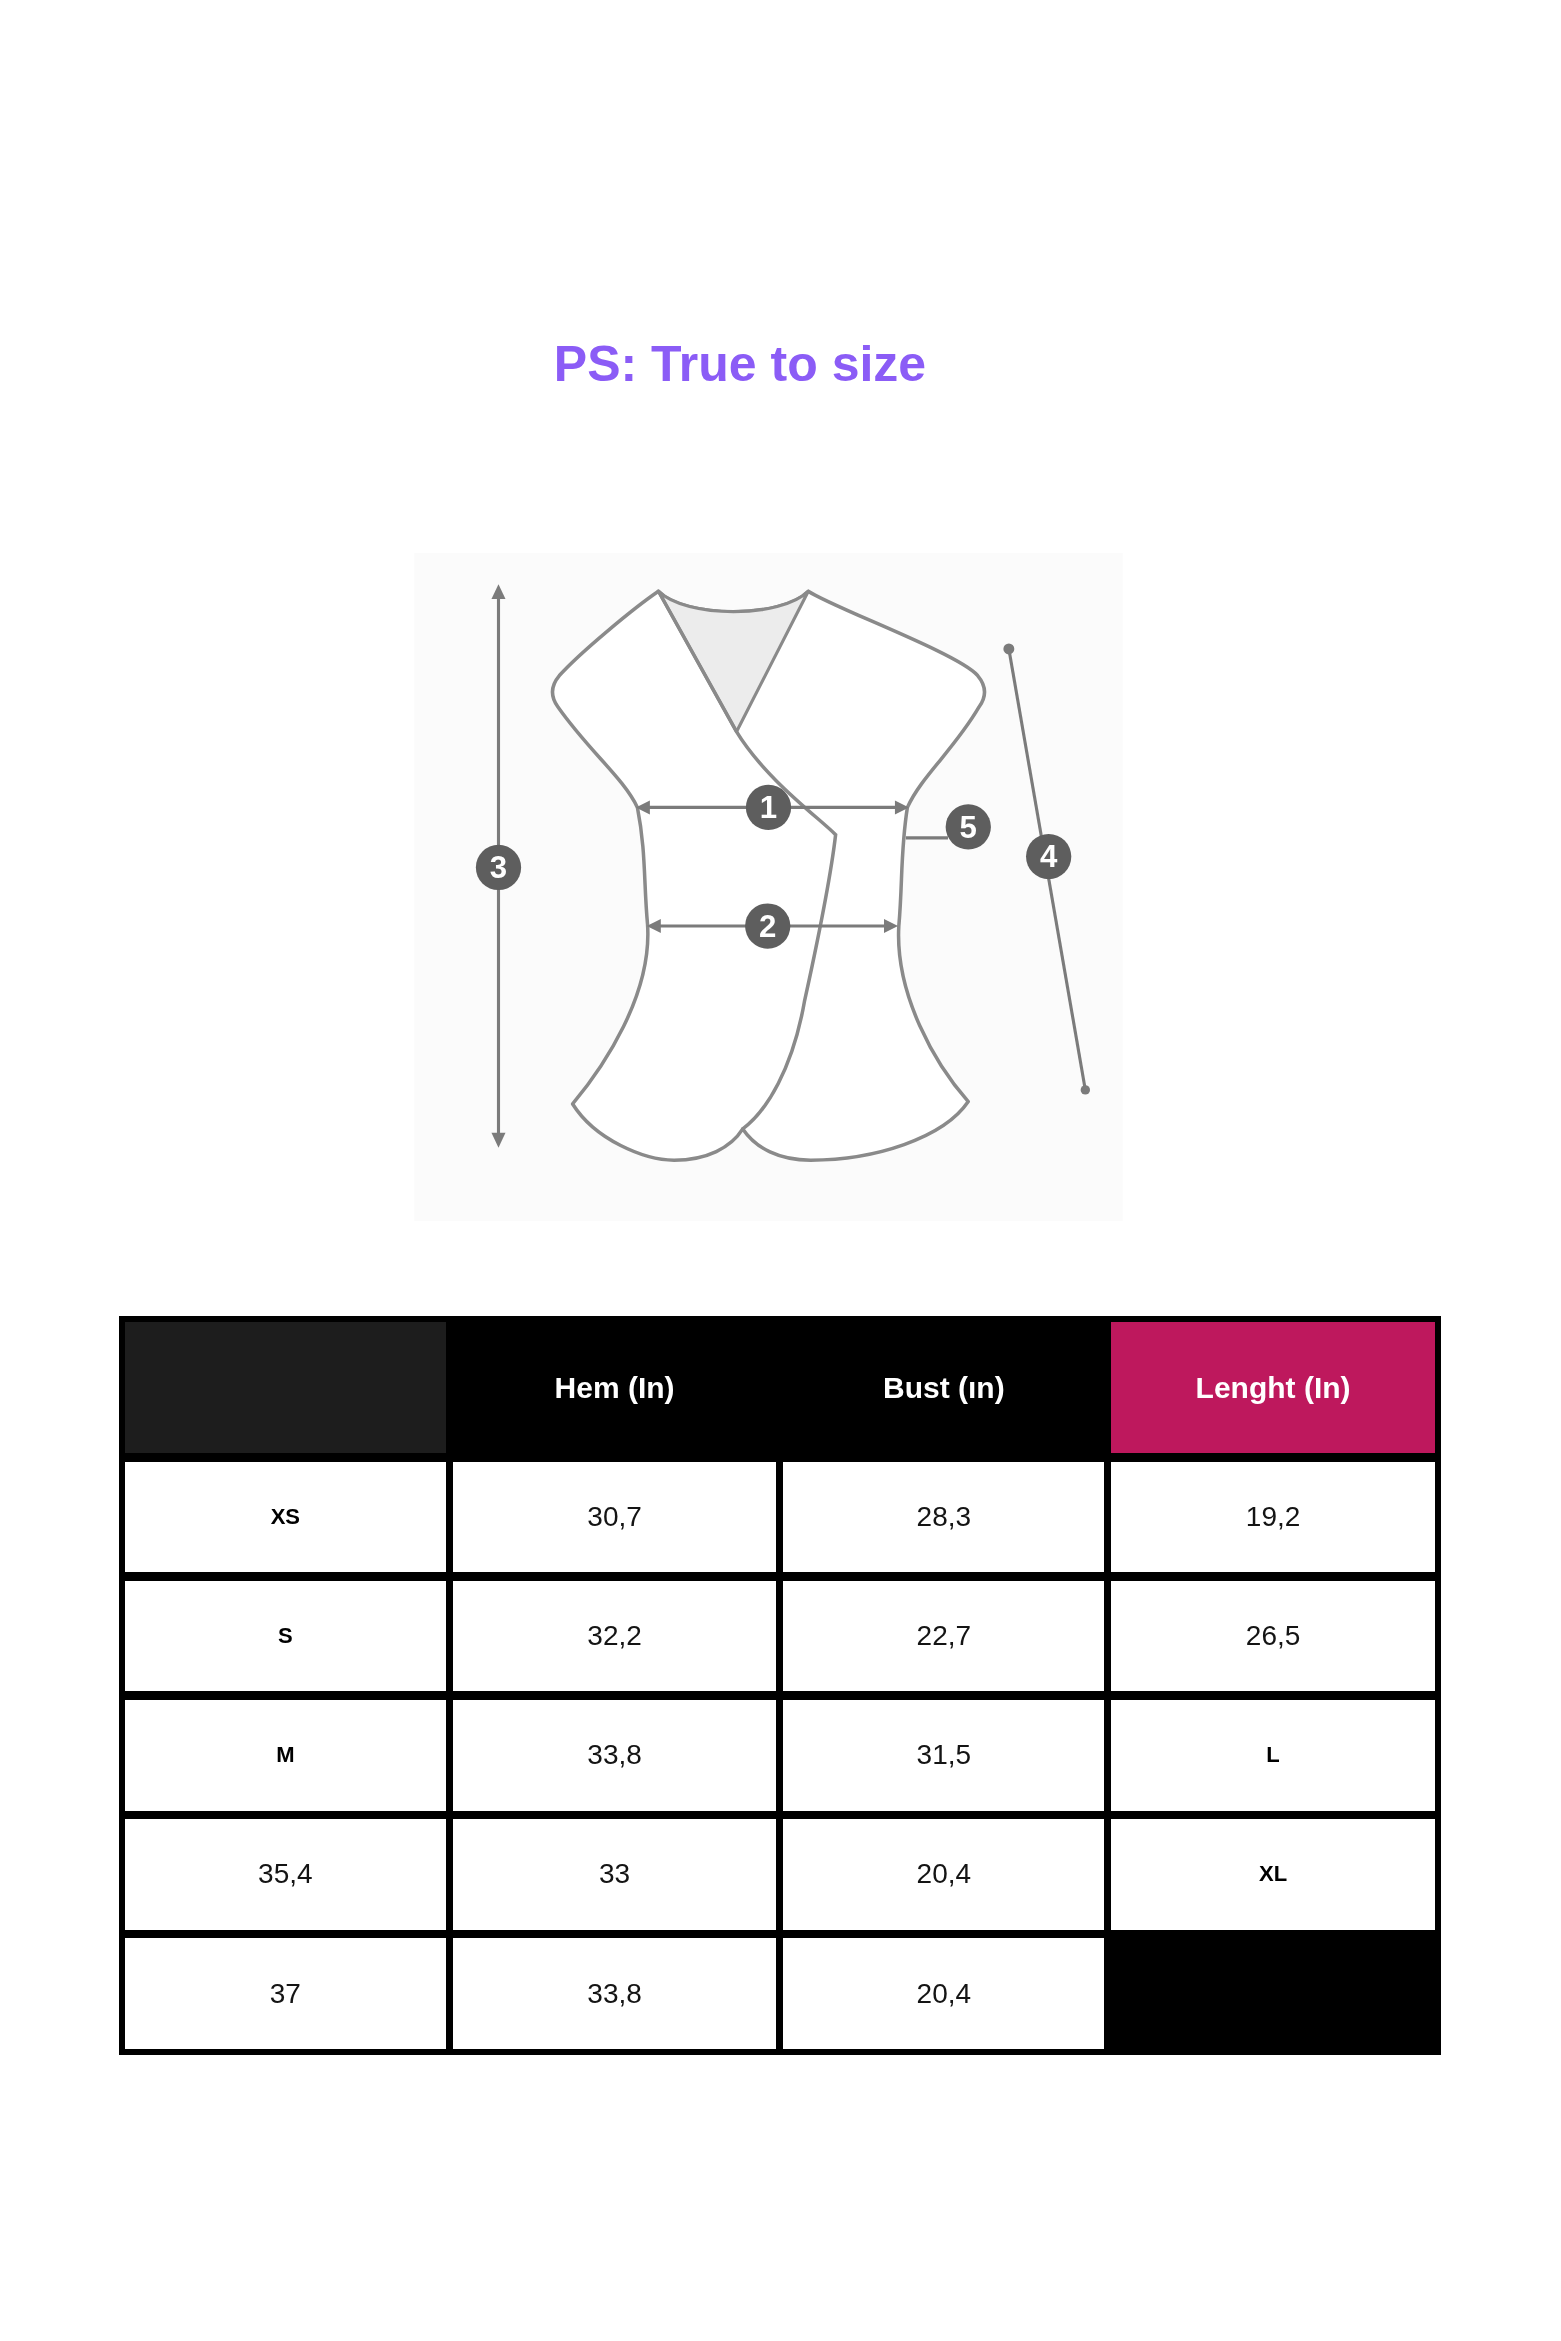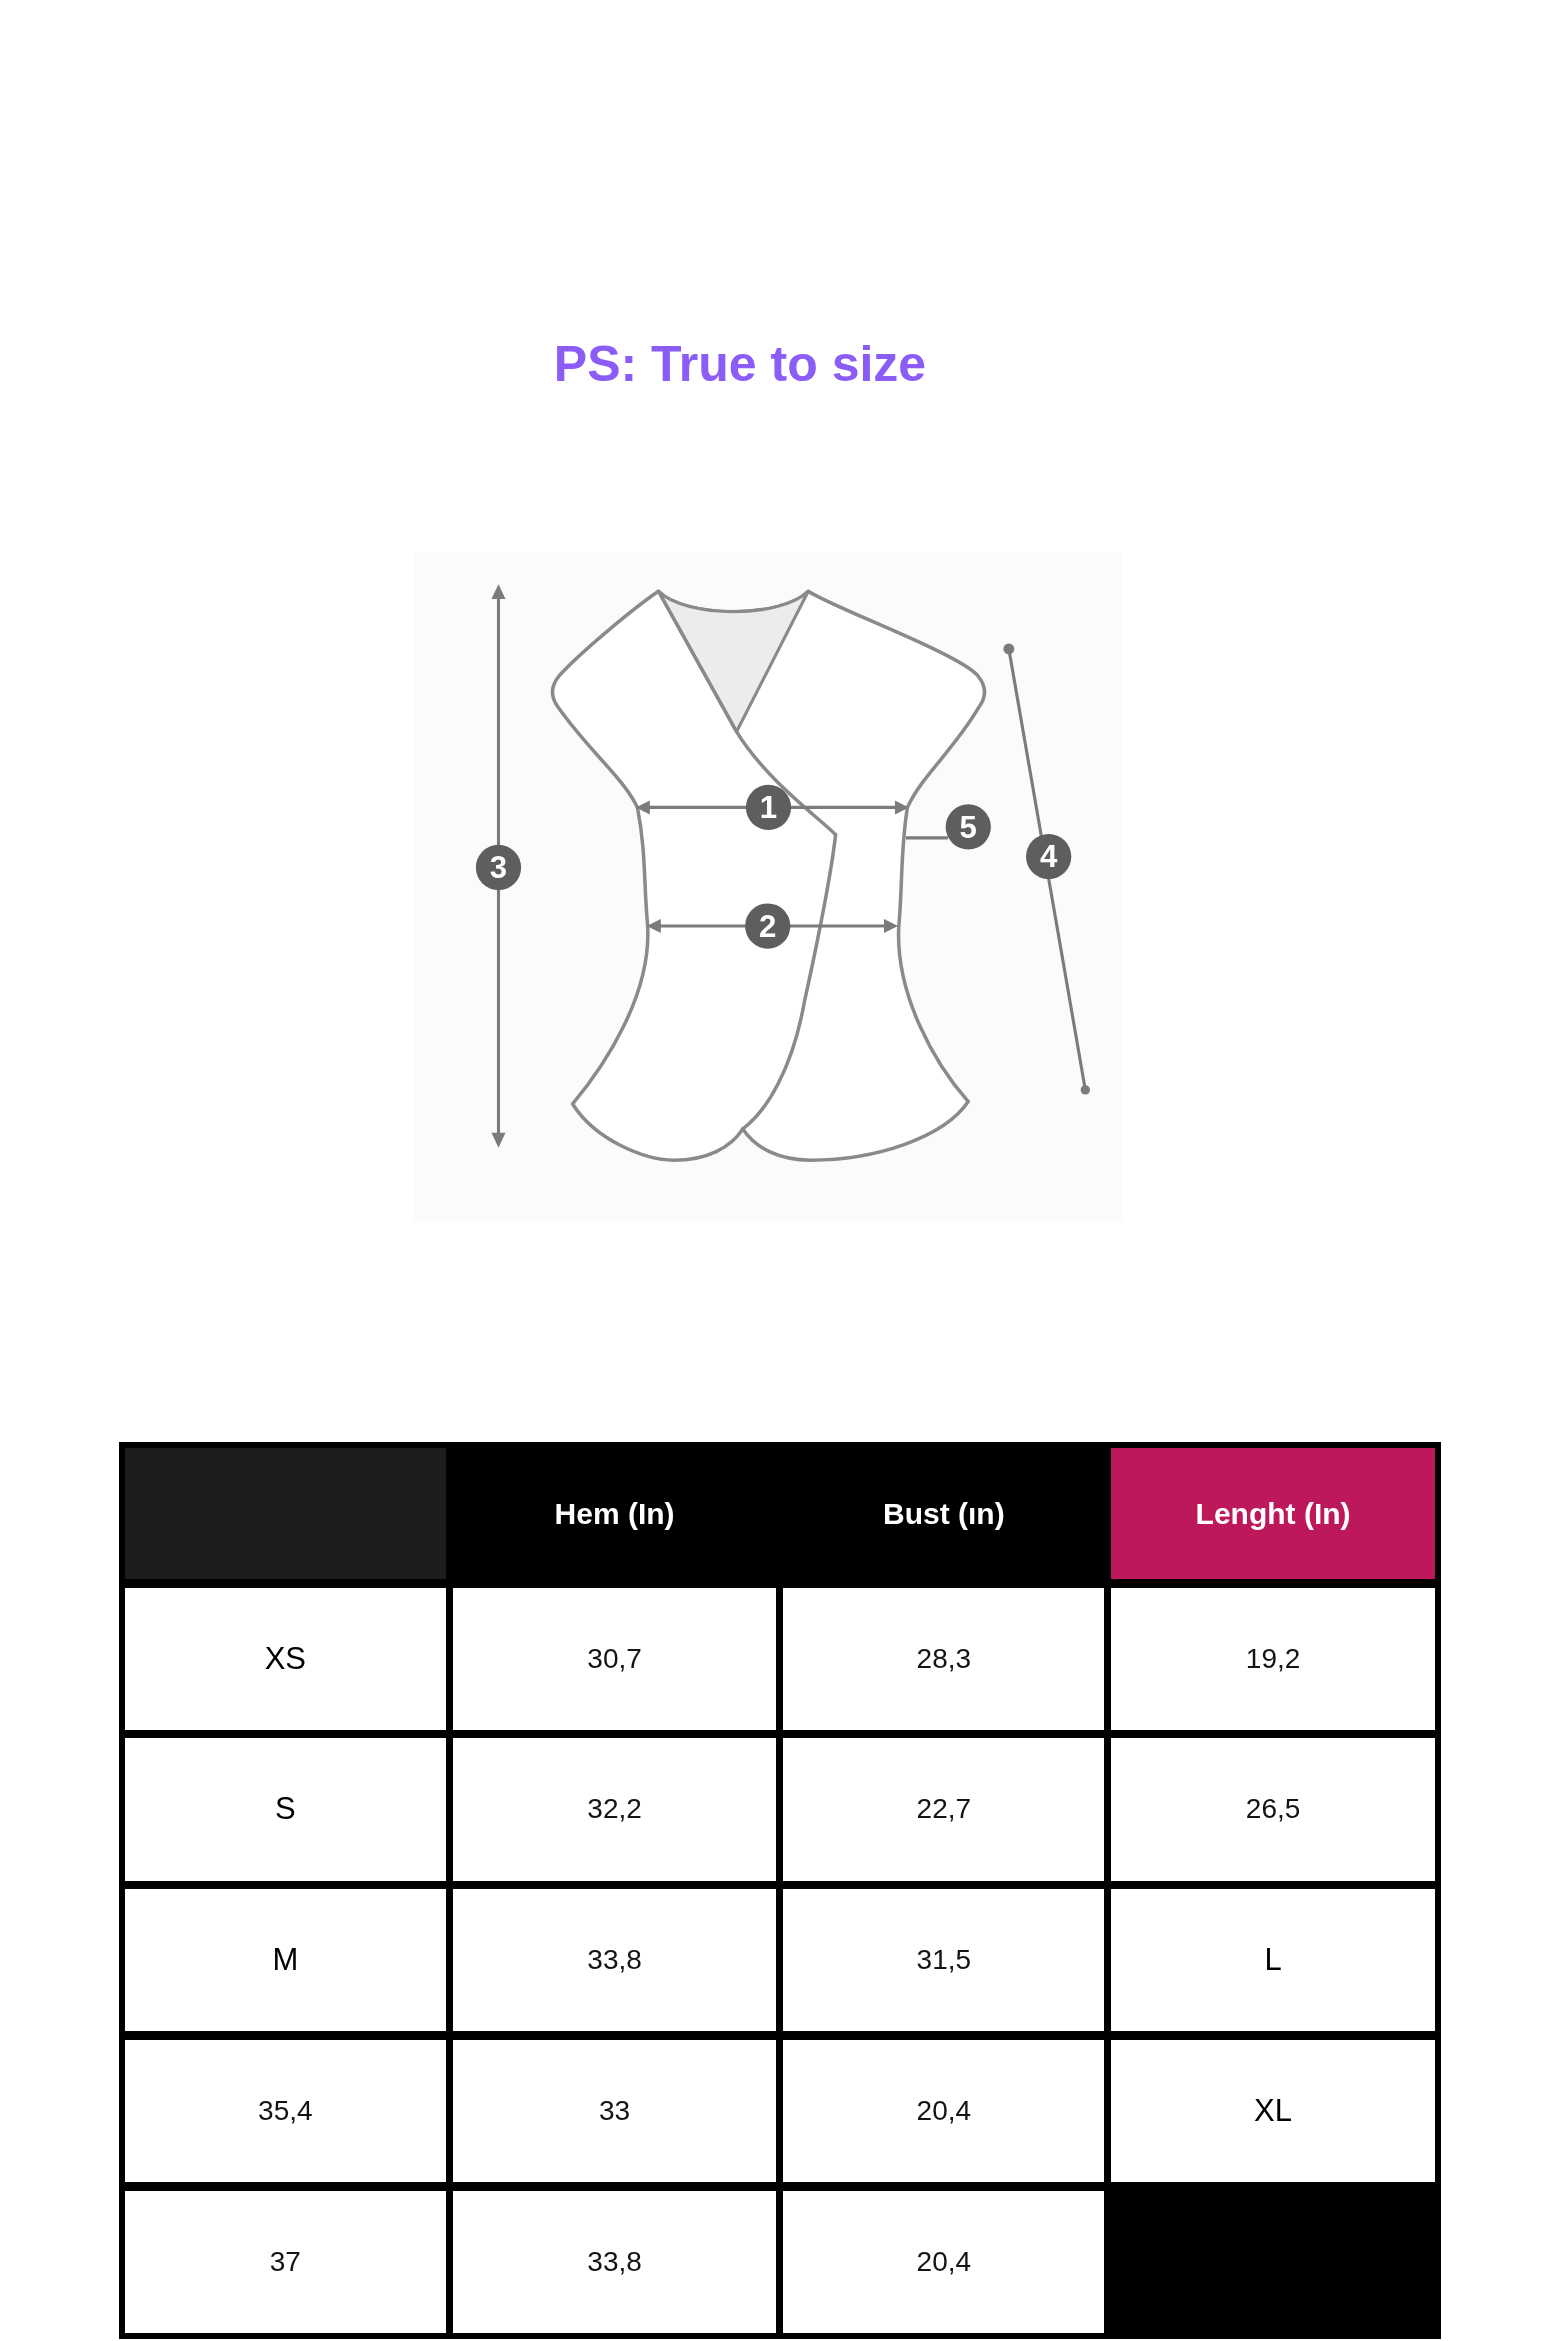--- a/index.html
+++ b/index.html
@@ -15,36 +15,36 @@
   }
   .diagram{
     position:absolute;left:414px;top:553px;width:709px;height:668px;
   }
   .diagram svg{display:block;}
   .marker-num{
     font-family:"Liberation Sans", sans-serif;
     font-size:40px;font-weight:bold;
   }
   .size-table{
-    position:absolute;left:119px;top:1442px;width:1322px;height:897px;
+    position:absolute;left:119px;top:1316px;width:1322px;height:739px;
     box-sizing:border-box;border:6.2px solid #000;background:#000;
     display:grid;
     grid-template-columns:1fr 1.01fr 1fr 1.01fr;
     grid-template-rows:131px repeat(5, 1fr);
     column-gap:7px;row-gap:8.6px;
   }
   .cell{
     display:flex;align-items:center;justify-content:center;
     background:#fff;
   }
   .cell.header{
     color:#fff;font-weight:bold;font-size:30px;background:#000;
   }
   .cell.size-label{
-    font-weight:normal;font-size:31px;color:#000;
+    font-weight:bold;font-size:22px;color:#000;
   }
   .cell.value{
     font-size:28px;color:#141414;font-weight:normal;
   }
 </style>
 </head>
 <body>
 
 <div class="title">PS: True to size</div>
 

